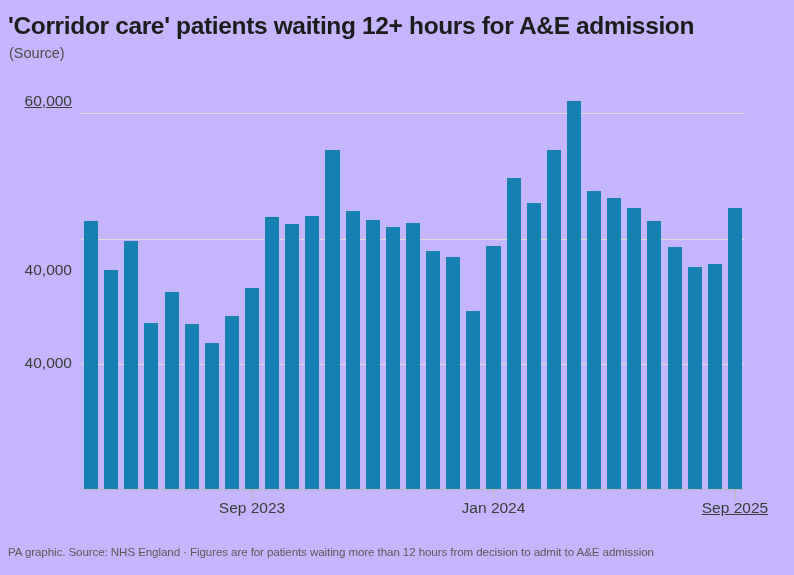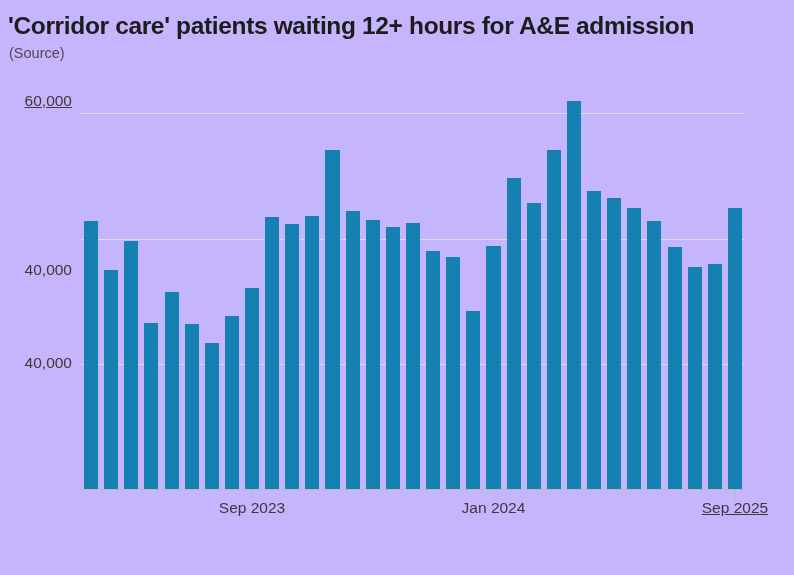--- a/index.html
+++ b/index.html
@@ -184,14 +184,15 @@
     <div id="xticks" class="xticks">
         <div class="xtick-mark" style="left: 252.03px; background: rgb(185, 185, 185);"></div>
         <div class="xtick-label" style="left: 252.03px;">Sep 2023</div>
         <div class="xtick-mark" style="left: 493.48px; background: rgb(185, 185, 185);"></div>
         <div class="xtick-label" style="left: 493.48px;">Jan 2024</div>
         <div class="xtick-mark" style="left: 734.94px; background: rgb(185, 185, 185);"></div>
         <div class="xtick-label" style="left: 734.94px; text-decoration: underline;">Sep 2025</div>
       </div>
   </div>
 
+  <div class="footnote">PA graphic. Source: NHS England · Figures are for patients waiting more than 12 hours from decision to admit to A&amp;E admission</div>
 
 </div>
 
 </body></html>

